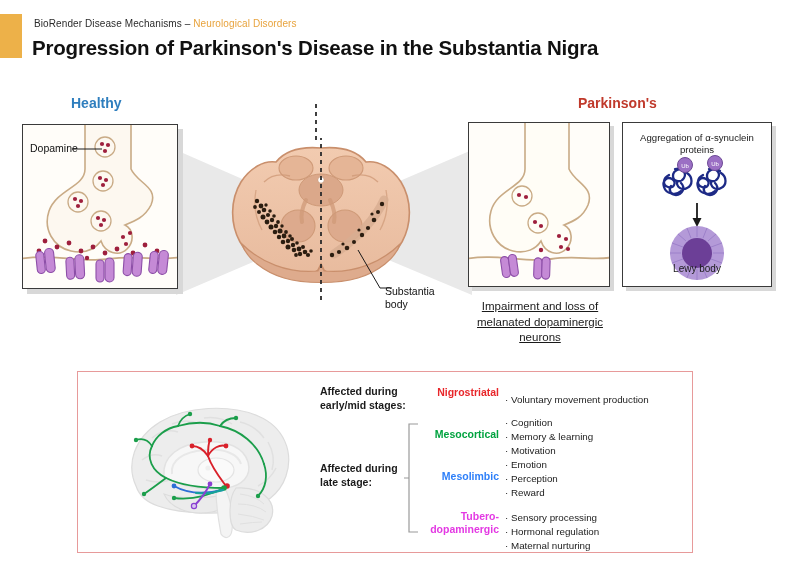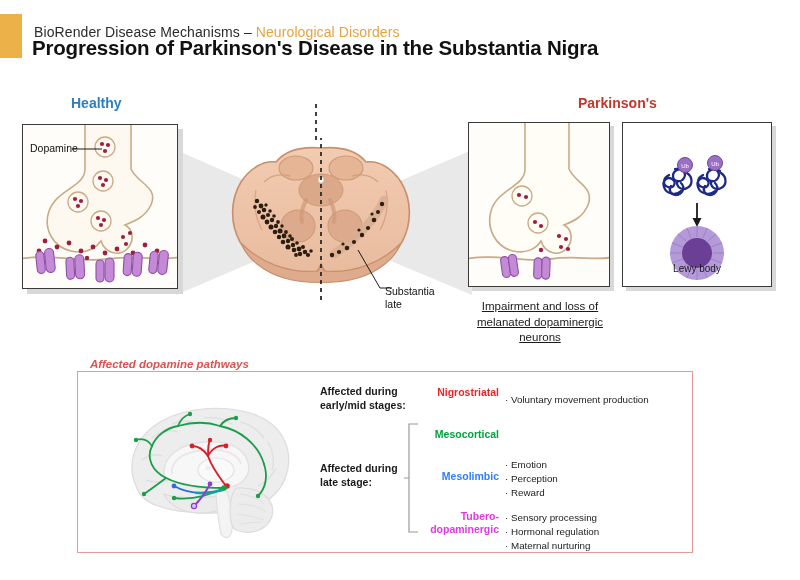--- a/index.html
+++ b/index.html
@@ -13,22 +13,22 @@
   }
   #page { position: relative; width: 800px; height: 580px; }
 
   
   .accent-bar {
     position: absolute; left: 0; top: 14px;
     width: 22px; height: 44px;
     background: #EDB149;
   }
   .kicker {
-    position: absolute; left: 34px; top: 24px;
-    font-size: 14px; color: #2b2b2b; letter-spacing: .1px;
+    position: absolute; left: 34px; top: 18px;
+    font-size: 10px; color: #2b2b2b; letter-spacing: .1px;
     white-space: nowrap;
   }
   .kicker .hl { color: #E8A33D; }
   .page-title {
     position: absolute; left: 32px; top: 36px;
     font-size: 20.5px; font-weight: bold; color: #111;
     letter-spacing: -.2px; white-space: nowrap;
   }
 
   
@@ -249,21 +249,21 @@
 
   <svg style="position:absolute; left:313px; top:104px;" width="6" height="40" viewBox="0 0 6 40">
     <line x1="3" y1="0" x2="3" y2="40" stroke="#2b2b2b" stroke-width="1.8" stroke-dasharray="4 4"></line>
   </svg>
 
   <svg style="position:absolute; left:356px; top:248px;" width="36" height="46" viewBox="0 0 36 46">
     <path d="M2 2 L 24 40 L 36 40" stroke="#1a1a1a" stroke-width="1" fill="none"></path>
   </svg>
   <div class="callout" id="callout-sn">
     <div>Substantia</div>
-    <div>late</div>
+    <div>body</div>
   </div>
 
   <div class="panel-shadow" id="shadow-healthy"></div>
   <div class="panel" id="panel-healthy">
     <svg width="154" height="163" viewBox="0 0 154 163">
       <rect width="154" height="163" fill="#fffdf9"></rect>
 
       <path d="M62 -4 L62 44 C 62 62, 34 64, 26 86
                C 20 104, 30 122, 48 126
                C 62 129, 72 124, 78 116
@@ -428,26 +428,27 @@
           <line x1="55" y1="149" x2="63" y2="142"></line>
             <line x1="49" y1="140" x2="60" y2="136"></line>
           <line x1="47" y1="130" x2="58" y2="130"></line>
             <line x1="49" y1="120" x2="60" y2="124"></line>
           <line x1="55" y1="111" x2="63" y2="118"></line>
             <line x1="64" y1="105" x2="68" y2="115"></line>
         </g>
         <circle cx="74" cy="130" r="15" fill="#6c3f97"></circle>
       </g>
     </svg>
+    <div style="position:absolute; left:0; top:9px; width:148px; text-align:center;
+                font-size:9.6px; color:#1a1a1a; line-height:1.3;">Aggregation of α-synuclein proteins</div>
     <div style="position:absolute; left:0; top:140px; width:148px; text-align:center;
                 font-size:10px; color:#1a1a1a;">Lewy body</div>
   </div>
 
   <div id="pathways-box" style="border-color: rgb(231, 154, 154);"></div>
-  <div id="pathways-header">Affected dopamine pathways</div>
 
   <div id="brain-figure">
     <svg width="200" height="145" viewBox="0 0 200 145">
 
       <path d="M28 88 C 18 66, 26 40, 52 24 C 78 8, 122 6, 150 18
                C 176 29, 186 54, 178 78 C 172 96, 156 108, 136 112
                C 112 117, 72 116, 50 108 C 38 104, 31 97, 28 88 Z" fill="#ededed" stroke="#dcdcdc" stroke-width="1.2"></path>
 
       <g stroke="#e0e0e0" stroke-width="1.5" fill="none">
         <path d="M44 40 q 12 -10 26 -6"></path>
@@ -550,20 +551,25 @@
   <div class="pathway-name" id="pw-1" style="color: rgb(0, 163, 63);">Mesocortical</div>
   <div class="pathway-name" id="pw-2" style="color: rgb(45, 127, 249);">Mesolimbic</div>
   <div class="pathway-name" id="pw-3" style="color: rgb(227, 57, 227);">
     <div>Tubero-</div>
     <div>dopaminergic</div>
   </div>
 
   <div class="bullets" id="bl-0">
     <div>Voluntary movement production</div>
   </div>
+  <div class="bullets" id="bl-1">
+    <div>Cognition</div>
+    <div>Memory &amp; learning</div>
+    <div>Motivation</div>
+  </div>
   <div class="bullets" id="bl-2">
     <div>Emotion</div>
     <div>Perception</div>
     <div>Reward</div>
   </div>
   <div class="bullets" id="bl-3">
     <div>Sensory processing</div>
     <div>Hormonal regulation</div>
     <div>Maternal nurturing</div>
   </div>

